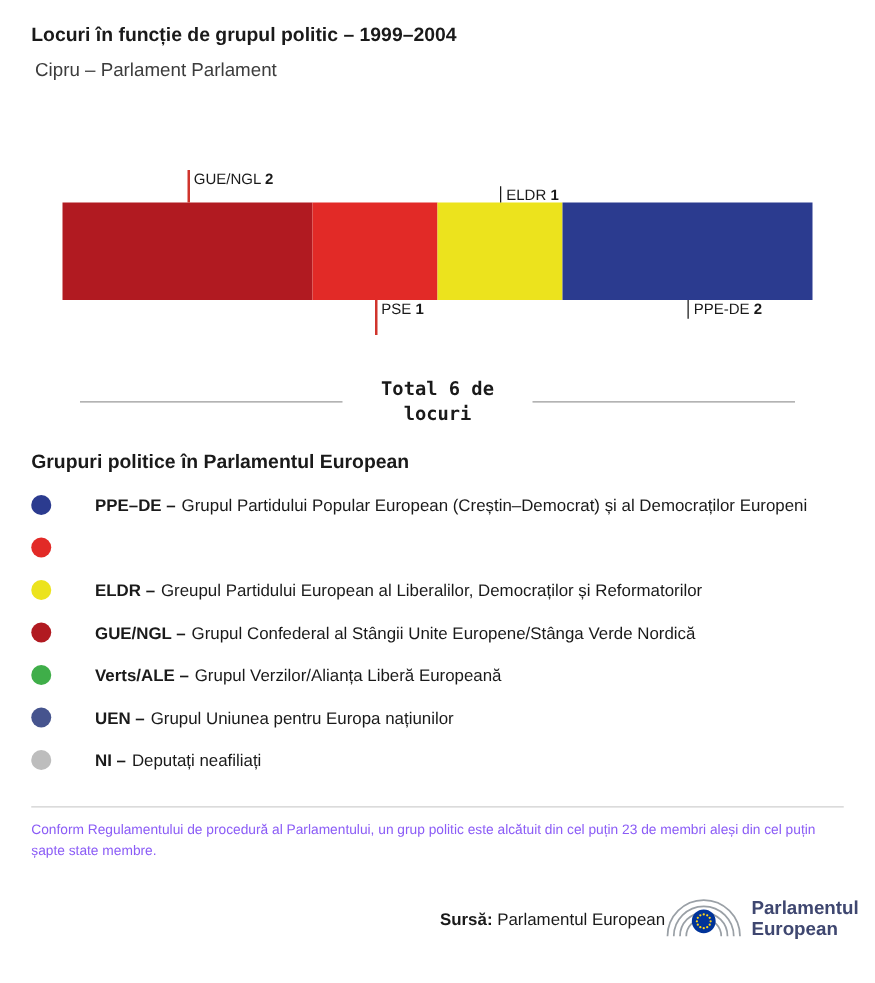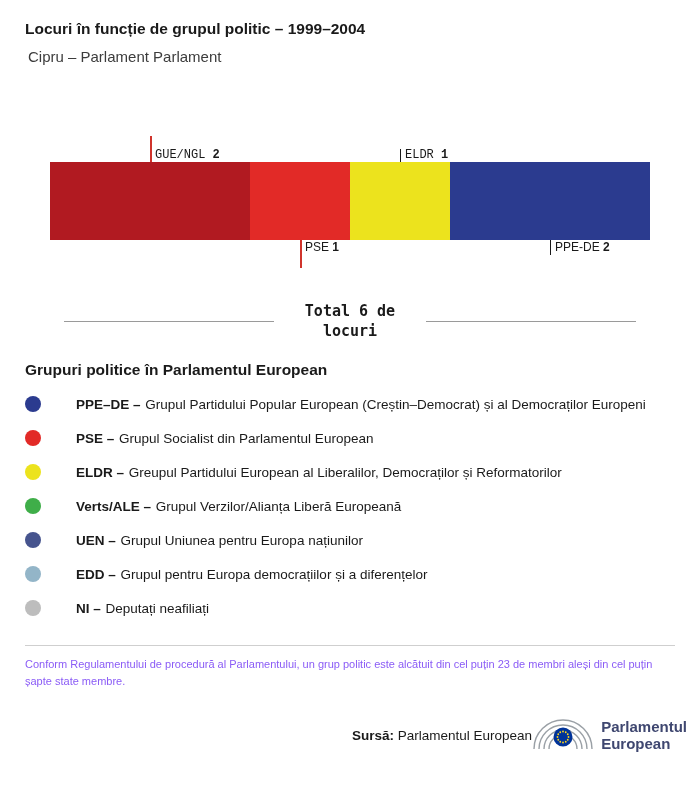--- a/index.html
+++ b/index.html
@@ -11,21 +11,21 @@
   }
   .title { font-size:15.5px; font-weight:bold; margin:20px 25px 0; }
   .subtitle { font-size:15px; color:#3c3c3c; margin:10px 25px 0 28px; }
 
   .chart-zone { margin:71px 50px 0; position:relative; }
   .labels-top { position:relative; height:26px; }
   .seat-bar { display:flex; height:78px; width:100%; }
   .seat-bar .seg { height:100%; }
   .labels-bottom { position:relative; height:28px; }
   .bar-label { position:absolute; display:flex; flex-direction:column; font-size:12px; white-space:nowrap; }
-  .bar-label.top { bottom:0; justify-content:flex-end;font-family:Liberation Mono, monospace; }
+  .bar-label.top { bottom:0; justify-content:flex-start; }
   .bar-label.bottom { top:0; justify-content:flex-start; }
   .bar-label .leader { position:absolute; left:0; top:0; bottom:0; width:1.5px; }
   .bar-label .txt { margin-left:5px; }
 
   .total-row { display:flex; align-items:center; margin:34px 64px 0; gap:16px;justify-content:space-between; }
   .total-row .rule { flex:1; height:1px; background:#9a9a9a; }
   .total-label {
     font-family:"DejaVu Sans Mono", monospace; font-weight:bold;
     font-size:15px; line-height:1.3; text-align:center; width:120px;
   }
@@ -87,37 +87,36 @@
 </div>
 
 <div class="legend-heading">Grupuri politice în Parlamentul European</div>
 <div class="legend-list">
     <div class="legend-row">
       <span class="dot" style="background:#2b3b8f"></span>
       <span class="legend-text"><b>PPE–DE –</b> Grupul Partidului Popular European (Creștin–Democrat) și al Democraților Europeni</span>
     </div>
     <div class="legend-row">
       <span class="dot" style="background:#e22a27"></span>
-      <span class="legend-text"><b>PSE –</b> Grupul Socialist din Parlamentul European</span>
     </div>
     <div class="legend-row">
       <span class="dot" style="background:#ece31d"></span>
       <span class="legend-text"><b>ELDR –</b> Greupul Partidului European al Liberalilor, Democraților și Reformatorilor</span>
+    </div>
+    <div class="legend-row">
+      <span class="dot" style="background:#b11a21"></span>
+      <span class="legend-text"><b>GUE/NGL –</b> Grupul Confederal al Stângii Unite Europene/Stânga Verde Nordică</span>
     </div>
     <div class="legend-row">
       <span class="dot" style="background:#3fae49"></span>
       <span class="legend-text"><b>Verts/ALE –</b> Grupul Verzilor/Alianța Liberă Europeană</span>
     </div>
     <div class="legend-row">
       <span class="dot" style="background:#46548e"></span>
       <span class="legend-text"><b>UEN –</b> Grupul Uniunea pentru Europa națiunilor</span>
-    </div>
-    <div class="legend-row">
-      <span class="dot" style="background:#93b5c8"></span>
-      <span class="legend-text"><b>EDD –</b> Grupul pentru Europa democrațiilor și a diferențelor</span>
     </div>
     <div class="legend-row">
       <span class="dot" style="background:#bdbdbd"></span>
       <span class="legend-text"><b>NI –</b> Deputați neafiliați</span>
     </div>
   </div>
 
 <div class="divider"></div>
 <div class="footnote">Conform Regulamentului de procedură al Parlamentului, un grup politic este alcătuit din cel puțin 23 de membri aleși din cel puțin șapte state membre.</div>
 

